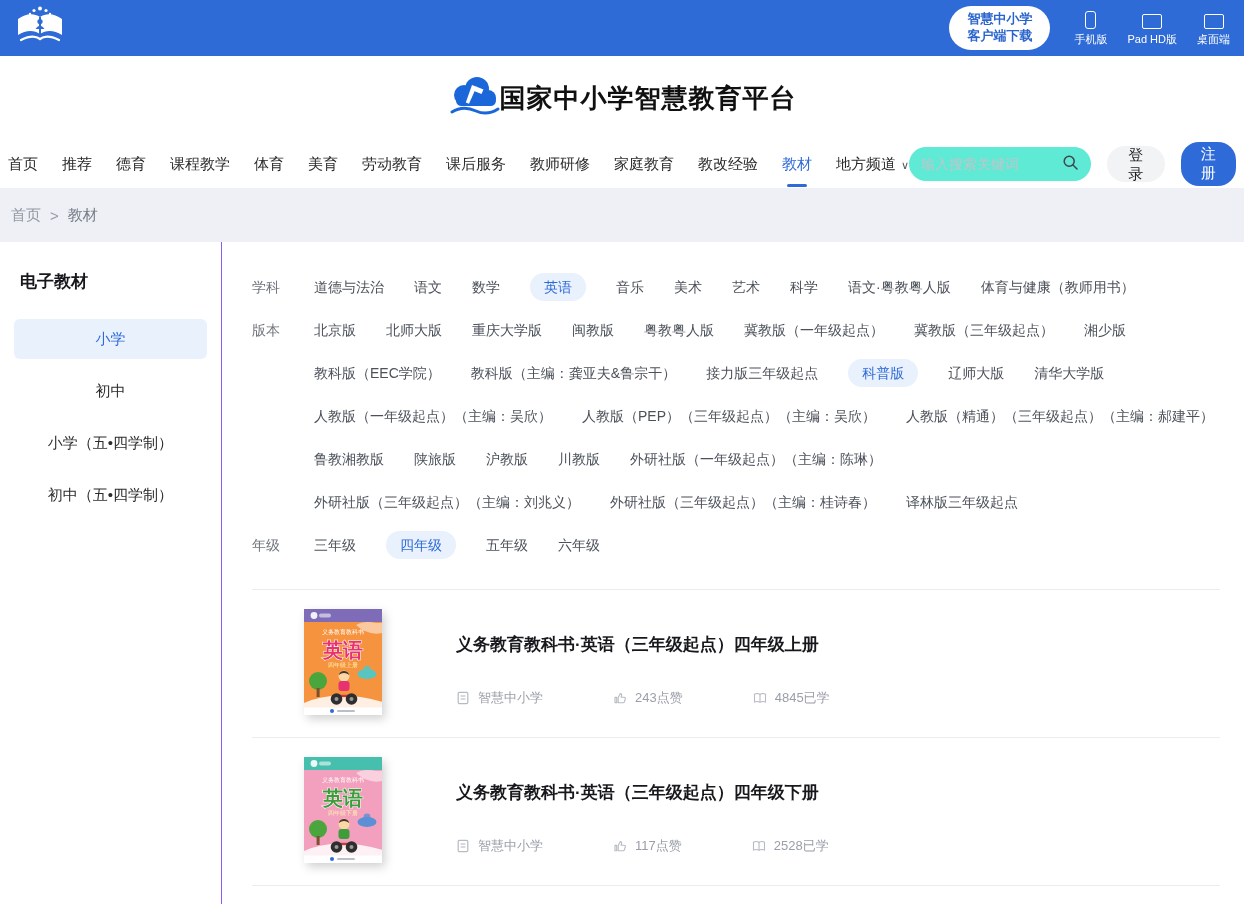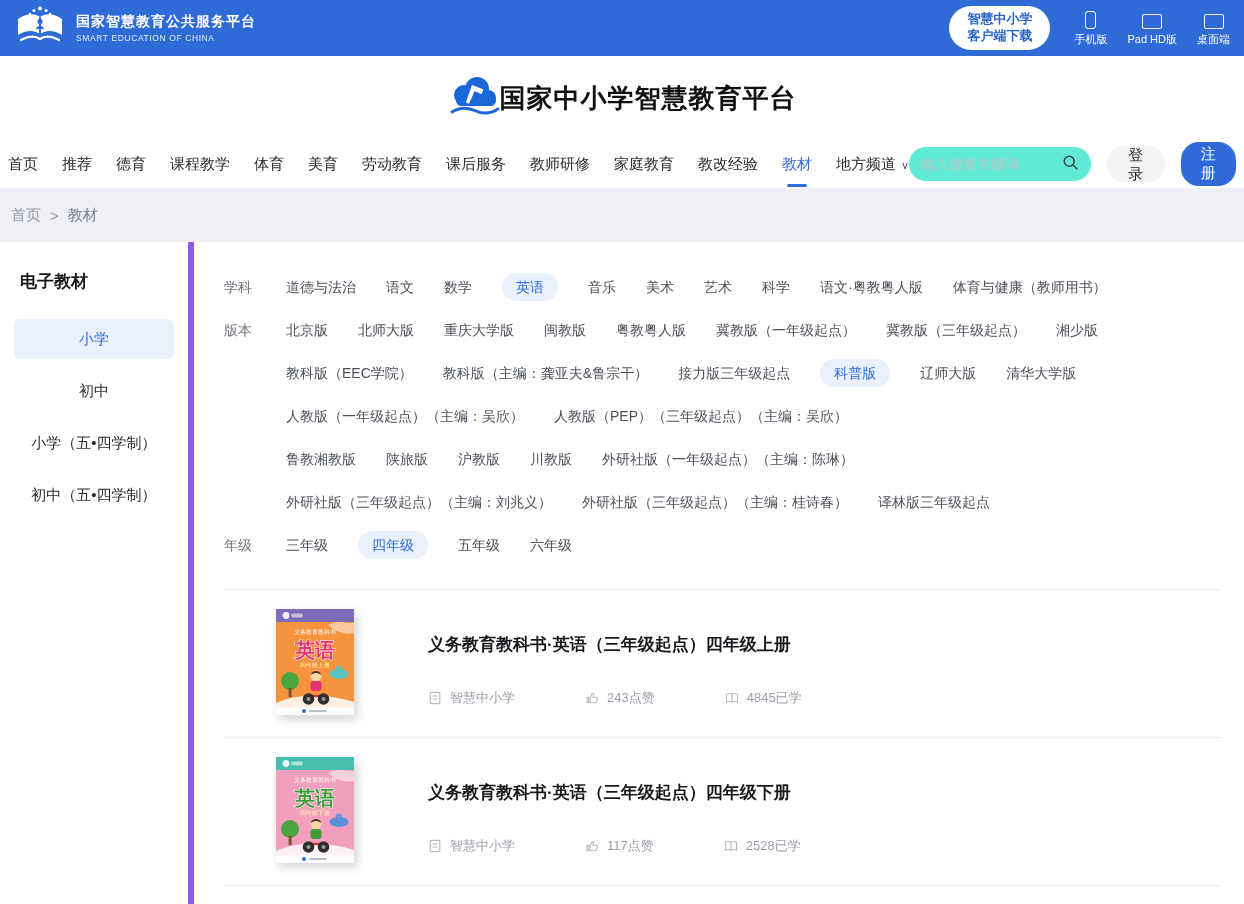--- a/index.html
+++ b/index.html
@@ -47,21 +47,21 @@
   .register-btn { height:44px; padding:0 19px; background:#2f6bd8; border:none; border-radius:18px;
     font-size:15px; color:#fff; cursor:pointer; font-family:inherit; }
 
   
   .breadcrumb { height:54px; background:#eef0f6; display:flex; align-items:center;
     padding:0 11px; gap:9px; font-size:15px; color:#9398a3; }
   .crumb-current { color:#767b86; }
 
   
   .content { display:flex; height:662px; }
-  .sidebar { width:194px; flex:none; border-right:6px solid #8b5cf6; padding:20px 14px 0 14px; }
+  .sidebar { width:222px; flex:none; border-right:1px solid #8b5cf6; padding:20px 14px 0 14px; }
   .sidebar-title { font-size:17px; font-weight:bold; color:#17181c; margin:8px 0 26px 6px; }
   .side-list { display:flex; flex-direction:column; gap:12px; }
   .side-item { height:40px; display:flex; align-items:center; justify-content:center;
     font-size:15px; color:#2b2b2b; border-radius:6px; cursor:pointer; }
   .side-item.active { background:#e9f1fd; color:#2f6bd8; }
 
   .main { flex:1; padding:30px 24px 0 30px; overflow:hidden; }
   .filter-block { display:flex; font-size:14px; }
   .filter-label { width:42px; flex:none; color:#70747d; line-height:30px; margin-right:20px; }
   .filter-rows { flex:1; }
@@ -95,24 +95,20 @@
           <circle cx="16" cy="8" r="1.2"></circle>
             <circle cx="36" cy="8" r="1.2"></circle>
           <path d="M4 13 C12 7 20 7 26 11 C32 7 40 7 48 13 L48 29 C40 24 32 24 26 28 C20 24 12 24 4 29 Z"></path>
         </g>
         <path d="M26 11 L26 28" stroke="#2e6bd6" stroke-width="2"></path>
         <circle cx="26" cy="15.5" r="2.6" fill="#2e6bd6"></circle>
         <path d="M21.5 23 q4.5 -6.5 9 0 z" fill="#2e6bd6"></path>
         <path d="M7 34 C15 30 22 30 26 33 C30 30 37 30 45 34" stroke="#fff" stroke-width="2.2" fill="none" stroke-linecap="round"></path>
       </svg>
     </span>
-    <div class="brand-text">
-      <div class="t1">国家智慧教育公共服务平台</div>
-      <div class="t2">SMART EDUCATION OF CHINA</div>
-    </div>
   </div>
   <div class="topbar-right">
     <button class="download-pill">
       <div>智慧中小学</div>
       <div>客户端下载</div>
     </button>
     <div class="apps" id="topbar-apps">
         <div class="app">
           <span class="ico">
             <span class="ic-phone"></span>
@@ -237,20 +233,21 @@
             <span class="opt">教科版（EEC学院）</span>
             <span class="opt">教科版（主编：龚亚夫&amp;鲁宗干）</span>
             <span class="opt">接力版三年级起点</span>
             <span class="opt active">科普版</span>
             <span class="opt">辽师大版</span>
             <span class="opt">清华大学版</span>
           </div>
           <div class="filter-row">
             <span class="opt">人教版（一年级起点）（主编：吴欣）</span>
             <span class="opt">人教版（PEP）（三年级起点）（主编：吴欣）</span>
+            <span class="opt">人教版（精通）（三年级起点）（主编：郝建平）</span>
           </div>
           <div class="filter-row">
             <span class="opt">鲁教湘教版</span>
             <span class="opt">陕旅版</span>
             <span class="opt">沪教版</span>
             <span class="opt">川教版</span>
             <span class="opt">外研社版（一年级起点）（主编：陈琳）</span>
           </div>
           <div class="filter-row">
             <span class="opt">外研社版（三年级起点）（主编：刘兆义）</span>

